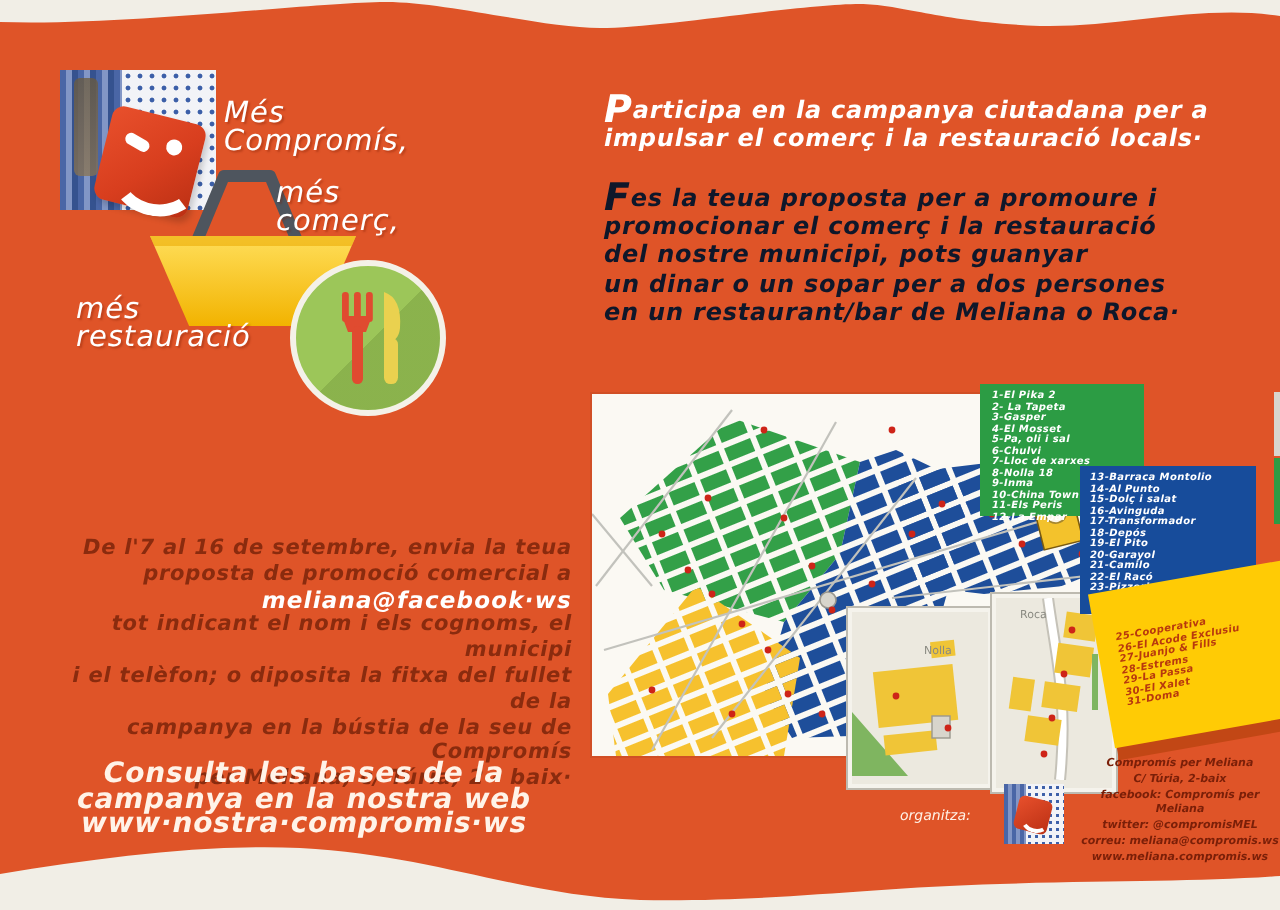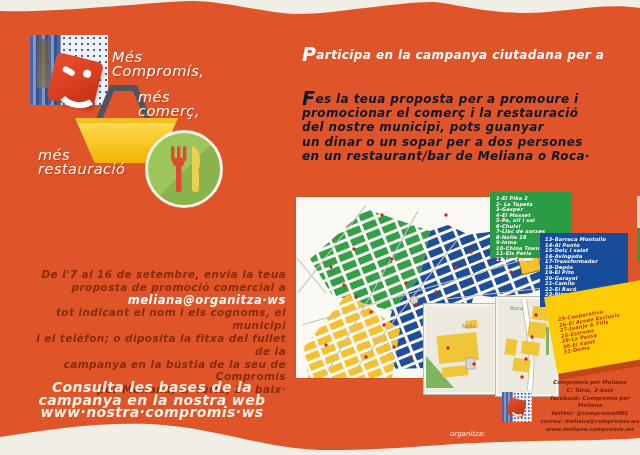--- a/index.html
+++ b/index.html
@@ -76,21 +76,21 @@
   #yellow-shadow{left:552px;top:294px;width:100px;height:78px;background:#C24715;
       transform:rotate(-10deg);z-index:9;}
   #yellow-list{left:550px;top:288px;width:100px;height:78px;background:#FFCB05;
       transform:rotate(-10deg);z-index:10;color:#B8380E;padding:22px 0 0 10px;box-sizing:border-box;}
 
   
   #edge-grey{left:637px;top:196px;width:3px;height:32px;background:#D8D6CE;z-index:6;}
   #edge-green{left:637px;top:229px;width:3px;height:33px;background:#2C9C44;z-index:6;}
 
   
-  #organitza{left:450px;top:404px;color:#FFF3E8;font-size:7px;font-style:italic;z-index:6;margin-top:26px;}
+  #organitza{left:450px;top:404px;color:#FFF3E8;font-size:7px;font-style:italic;z-index:6;}
   #mini-logo{left:502px;top:392px;width:30px;height:30px;background:#F2F3F7;overflow:hidden;z-index:6;}
   #mini-logo .pleft{position:absolute;left:0;top:0;bottom:0;width:38%;
       background:repeating-linear-gradient(90deg,#4A66A6 0 2px,#8296C6 2px 4px);}
   #mini-logo .pdots{position:absolute;left:38%;right:0;top:0;bottom:0;background-color:#F2F3F7;
       background-image:radial-gradient(#3C5FA8 .7px,transparent 1px);background-size:3.5px 3.5px;}
   #mini-logo .msq{position:absolute;left:6px;top:7px;width:17px;height:17px;border-radius:3px;
       background:linear-gradient(135deg,#E8502C,#BB3014);transform:rotate(14deg);}
   #mini-logo .msmile{position:absolute;left:3px;top:4px;width:11px;height:9px;
       border:2px solid transparent;border-bottom:2px solid #fff;border-radius:50%;}
   #contact{left:538px;top:379px;width:104px;text-align:center;color:#7A1F08;
@@ -152,37 +152,38 @@
   <div id="t3" class="abs logo-text">
     <div>més</div>
     <div>restauració</div>
   </div>
 
   <div id="left-para" class="abs script">
     <div>
         <div>De l'7 al 16 de setembre, envia la teua</div>
         <div>proposta de promoció comercial a</div>
       </div>
-    <div id="left-email">meliana@organitza·ws</div>
+    <div id="left-email">meliana@facebook·ws</div>
     <div>
         <div>tot indicant el nom i els cognoms, el municipi</div>
         <div>i el telèfon; o diposita la fitxa del fullet de la</div>
         <div>campanya en la bústia de la seu de Compromís</div>
         <div>per Meliana, c/ Túria, 2 - baix·</div>
       </div>
   </div>
   <div id="left-footer" class="abs script">
     <div>
         <div>Consulta les bases de la campanya en la nostra web</div>
         <div>www·nostra·compromis·ws</div>
       </div>
   </div>
 
   <div id="r-para1" class="abs script">
     <span class="drop">P</span><span>articipa en la campanya ciutadana per a</span>
+    <div>impulsar el comerç i la restauració locals·</div>
   </div>
   <div id="r-para2" class="abs script">
     <span class="drop">F</span><span>es la teua proposta per a promoure i</span>
     <div>promocionar el comerç i la restauració</div>
     <div>del nostre municipi, pots guanyar</div>
     <div>un dinar o un sopar per a dos persones</div>
     <div>en un restaurant/bar de Meliana o Roca·</div>
   </div>
 
   <div id="map" class="abs">

